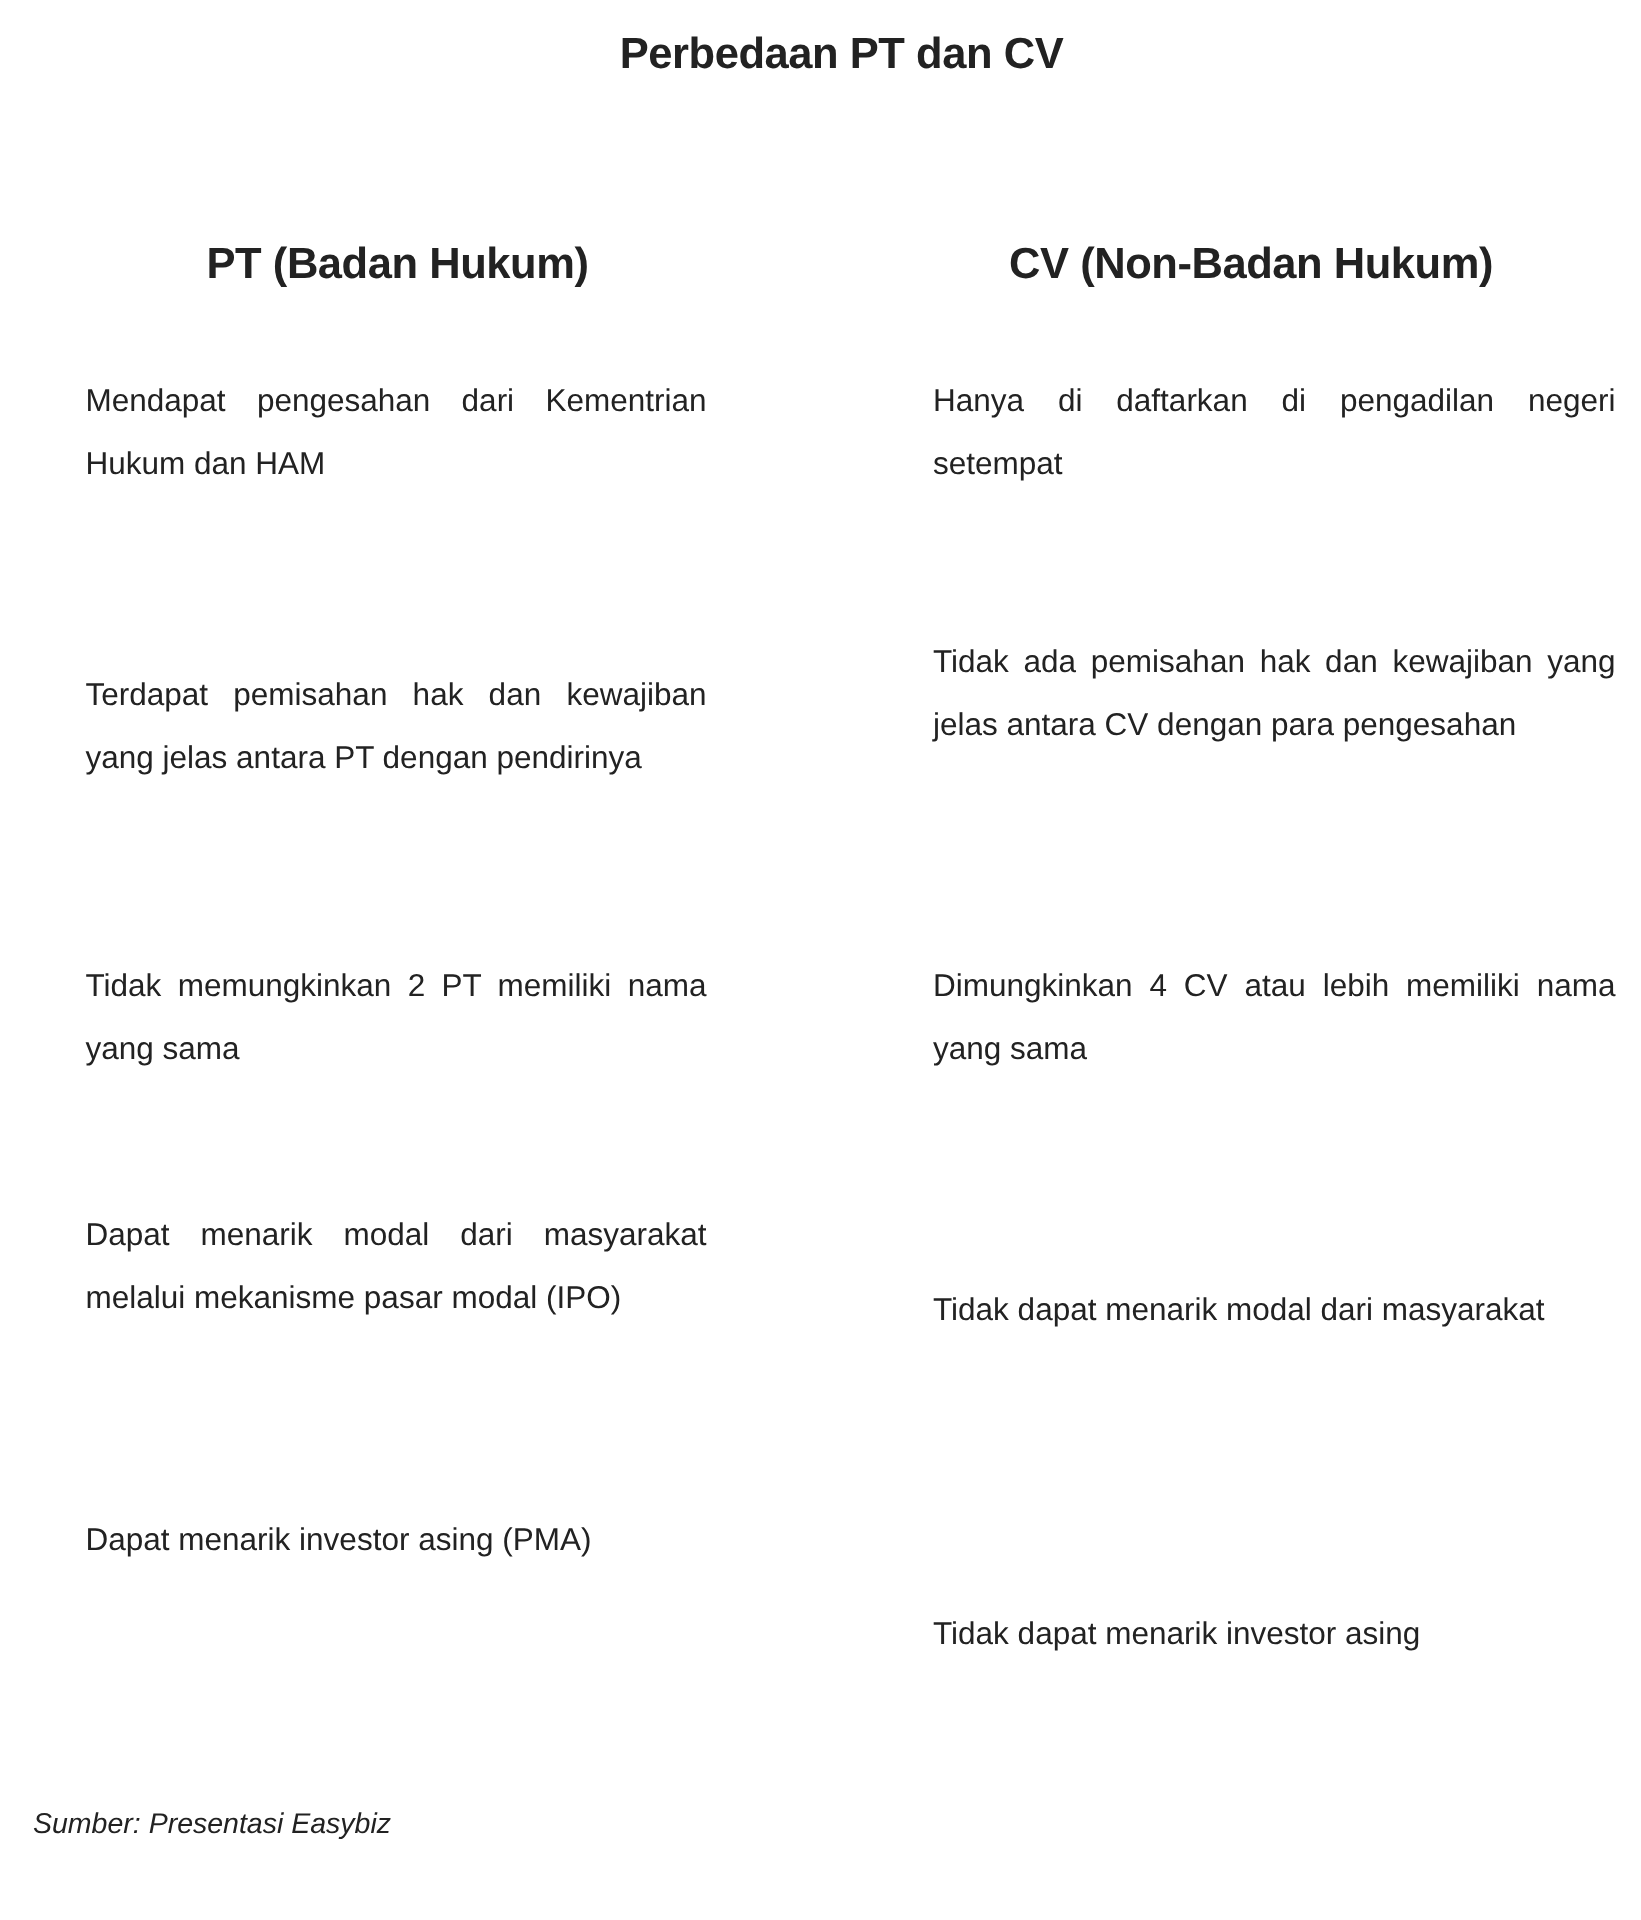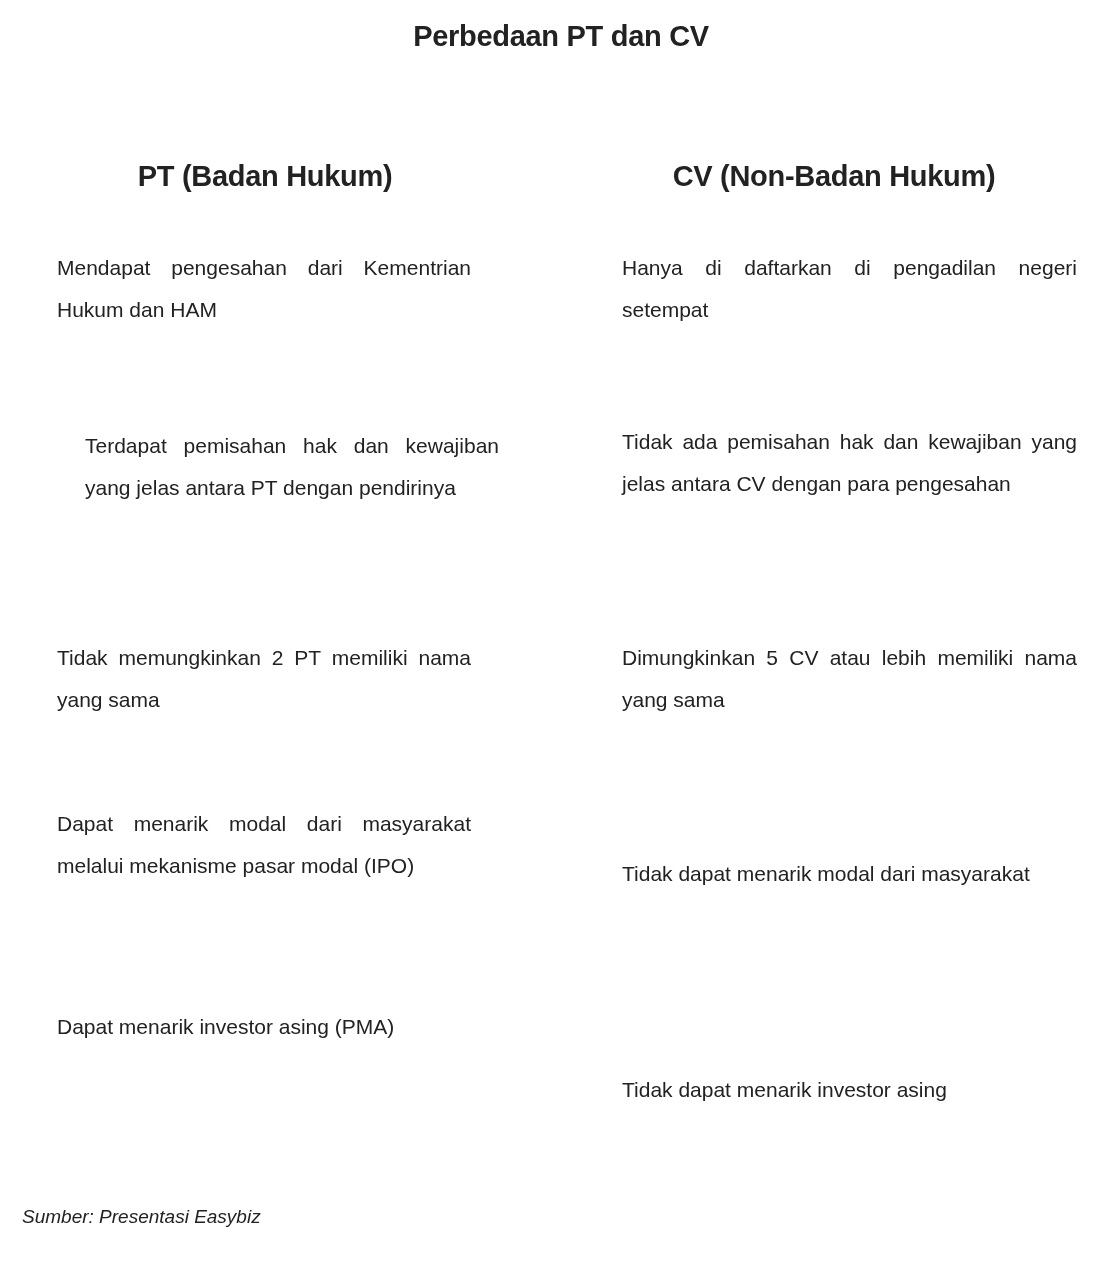--- a/index.html
+++ b/index.html
@@ -17,25 +17,25 @@
 <body>
 
 <div class="title">Perbedaan PT dan CV</div>
 
 <div class="colhead left">PT (Badan Hukum)</div>
 <div class="colhead right">CV (Non-Badan Hukum)</div>
 
 <div class="cell left" style="top:247px;">Mendapat pengesahan dari Kementrian Hukum dan HAM</div>
 <div class="cell right" style="top:247px;">Hanya di daftarkan di pengadilan negeri setempat</div>
 
-<div class="cell left" style="top:425px;margin-left:28px;">Terdapat pemisahan hak dan kewajiban yang jelas antara PT dengan pendirinya</div>
+<div class="cell left" style="top:443px;">Terdapat pemisahan hak dan kewajiban yang jelas antara PT dengan pendirinya</div>
 <div class="cell right" style="top:421px;">Tidak ada pemisahan hak dan kewajiban yang jelas antara CV dengan para pengesahan</div>
 
 <div class="cell left" style="top:637px;">Tidak memungkinkan 2 PT memiliki nama yang sama</div>
-<div class="cell right" style="top:637px;">Dimungkinkan 5 CV atau lebih memiliki nama yang sama</div>
+<div class="cell right" style="top:637px;">Dimungkinkan 4 CV atau lebih memiliki nama yang sama</div>
 
 <div class="cell left" style="top:803px;">Dapat menarik modal dari masyarakat melalui mekanisme pasar modal (IPO)</div>
 <div class="cell right" style="top:853px;">Tidak dapat menarik modal dari masyarakat</div>
 
 <div class="cell left" style="top:1006px;">Dapat menarik investor asing (PMA)</div>
 <div class="cell right" style="top:1069px;">Tidak dapat menarik investor asing</div>
 
 <div class="footer">Sumber: Presentasi Easybiz</div>
 
 </body></html>

